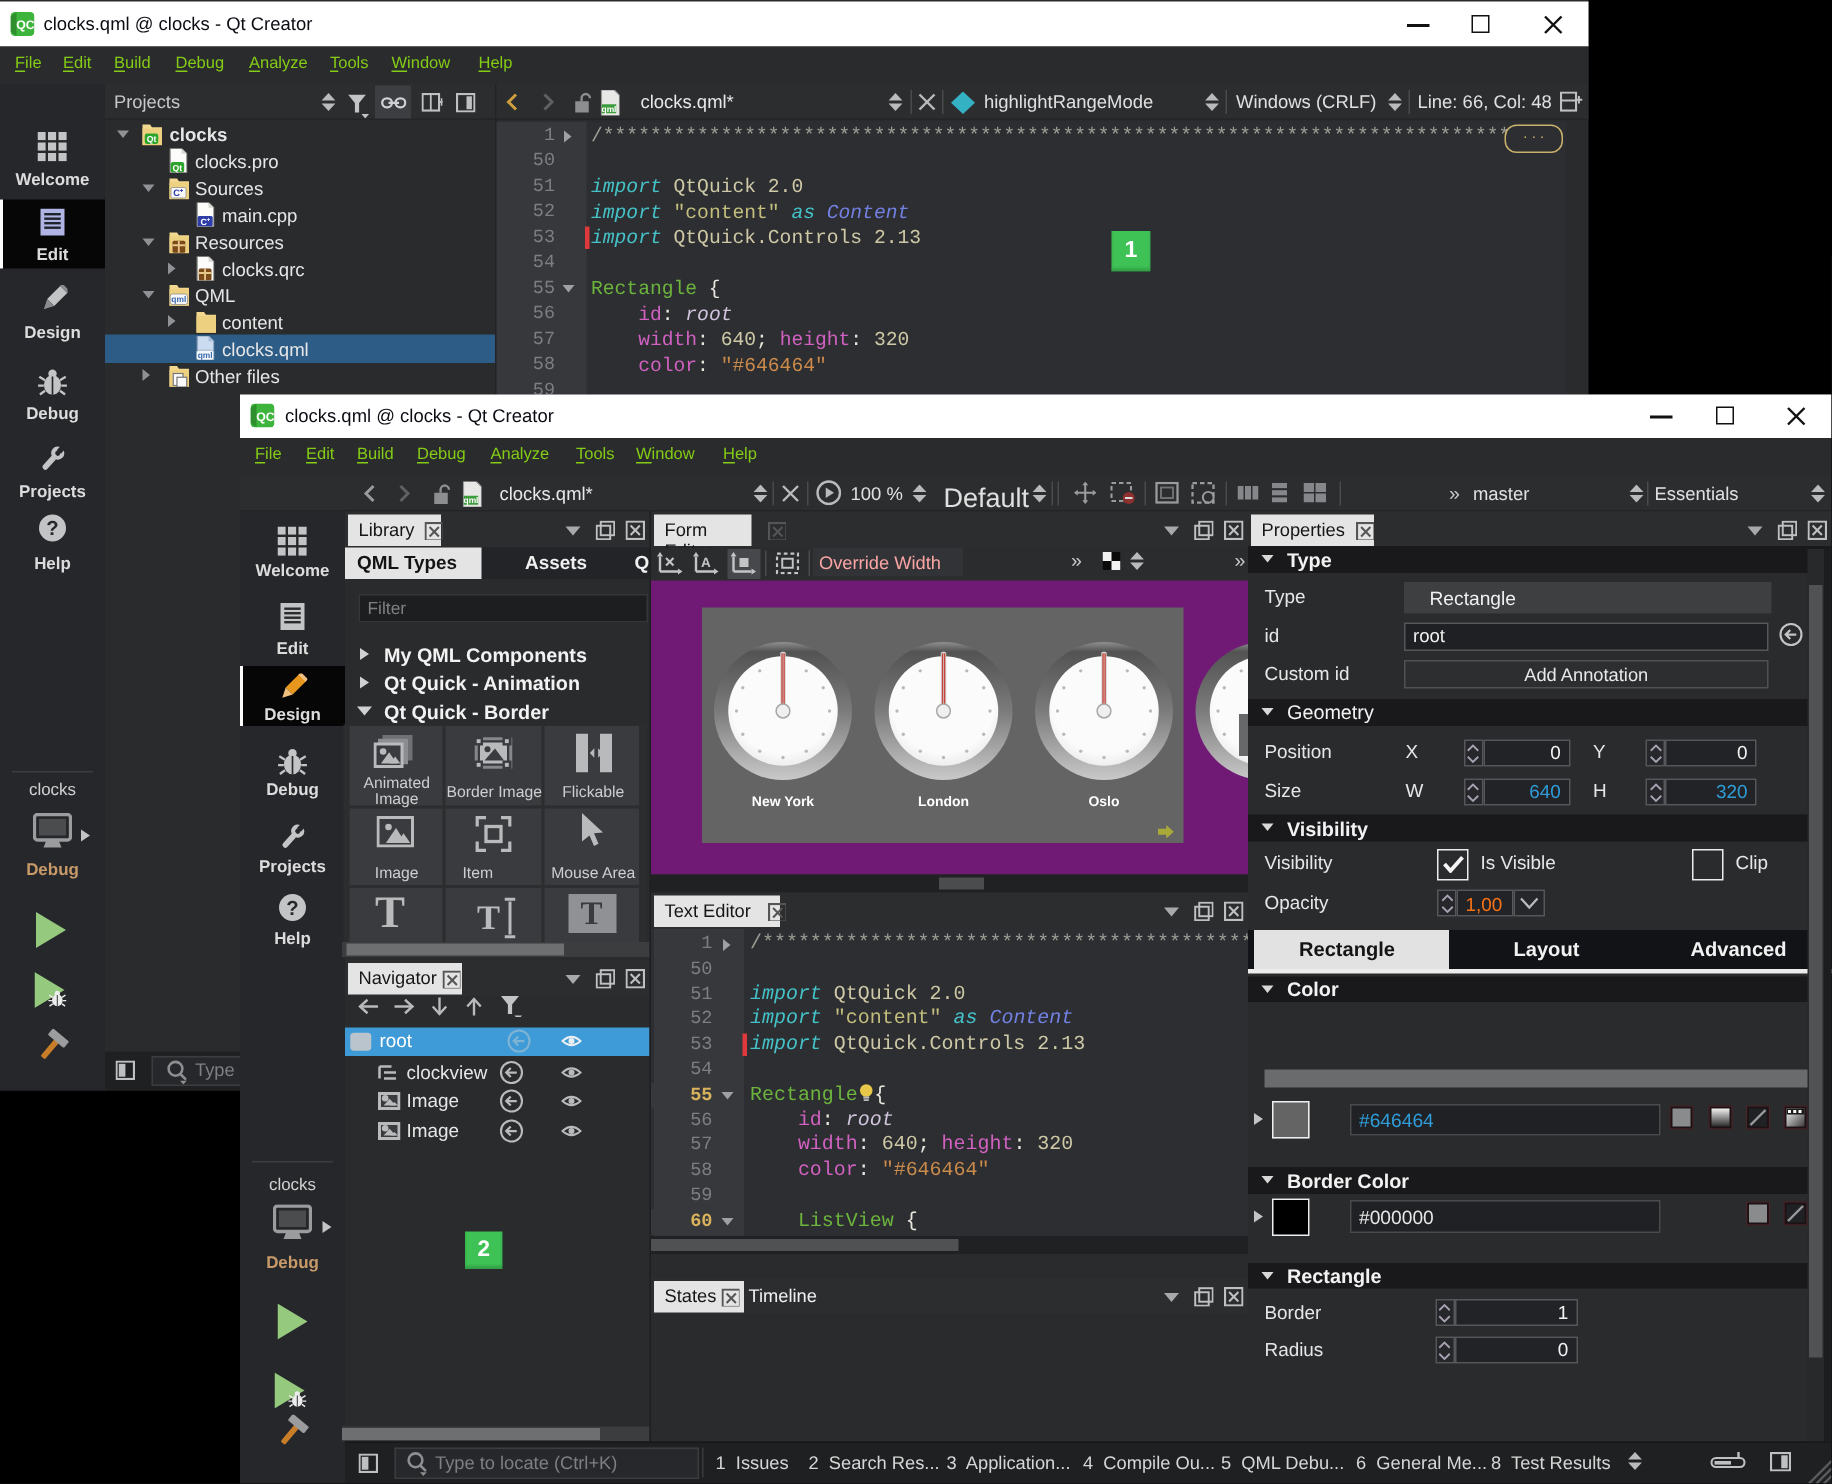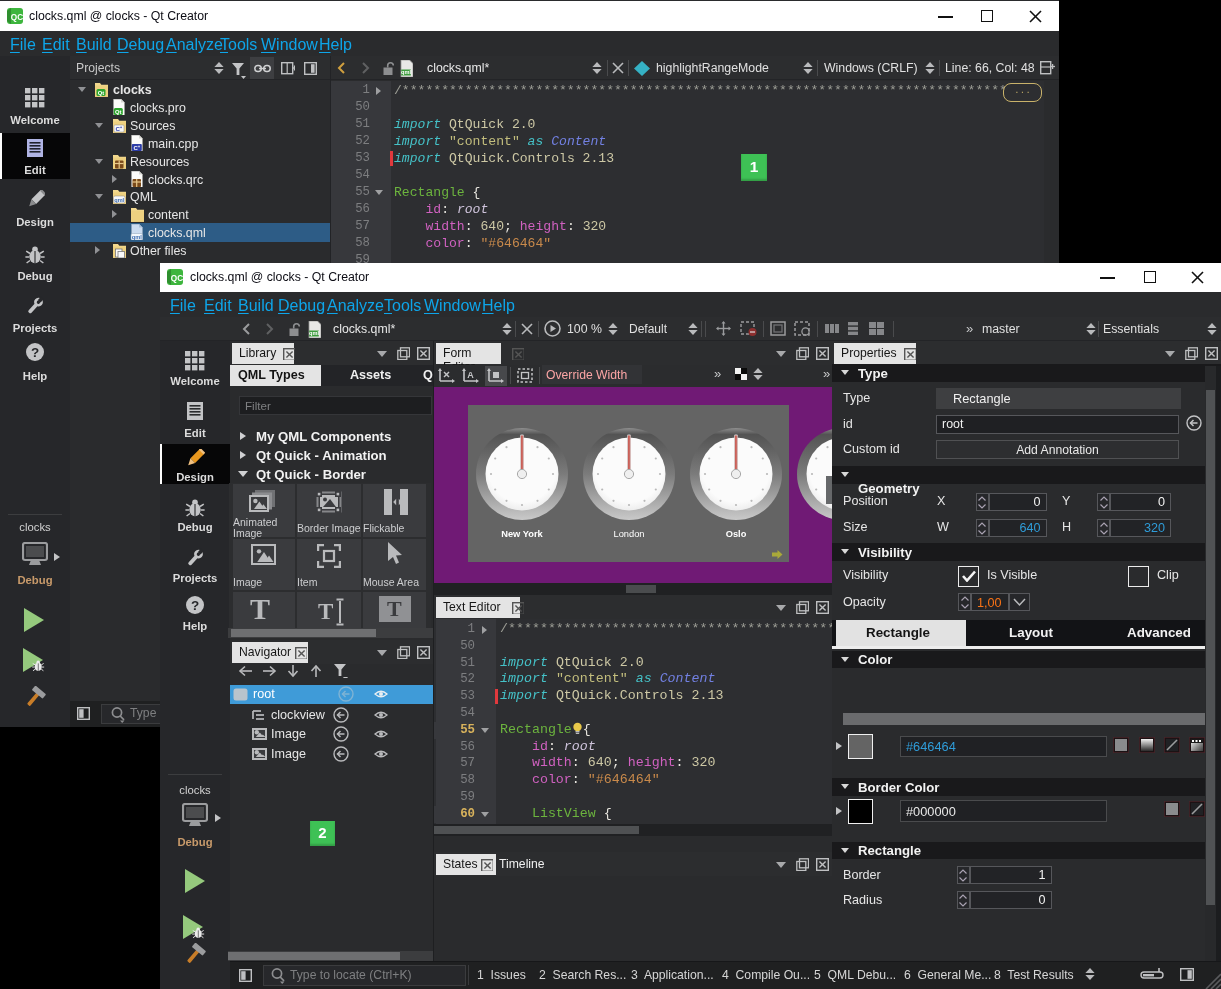--- a/index.html
+++ b/index.html
@@ -1,40 +1,40 @@
 <!DOCTYPE html>
 <html><head><meta charset="utf-8"><style>
 *{margin:0;padding:0;box-sizing:border-box}
 html,body{width:1221px;height:989px;background:#000;overflow:hidden}
 body{font-family:"Liberation Sans",sans-serif;position:relative;-webkit-font-smoothing:antialiased}
 .abs{position:absolute}
 .win{position:absolute;background:#2a2b2d}
 .tb{position:absolute;background:#fff;color:#0c0c14;font-size:12.3px}
-.mb{position:absolute;background:#2a2b2d;color:#0ea5e9;font-size:16px}
+.mb{position:absolute;background:#2a2b2d;color:#84cc16;font-size:11px}
 .mb span{position:absolute;top:5px}
 .mb u{text-decoration-thickness:1px;text-underline-offset:2px}
 .modebar{position:absolute;background:#26272a}
 .mlabel{position:absolute;width:70px;text-align:center;color:#dcdcdc;font-size:11.3px;font-weight:bold}
 .msel{position:absolute;left:0;width:70px;background:#060607}
 .mstrip{position:absolute;left:0;width:2px;background:#fdfdfd}
 .phdr{position:absolute;background:#2c2d2f}
 .ptab{position:absolute;background:#e4e4e4;color:#161616;font-size:12.2px;padding:3px 6px 0 7px;height:21px}
 .dtri{position:absolute;width:0;height:0;border-left:5px solid transparent;border-right:5px solid transparent;border-top:6px solid #a8a9ab}
 .rtri{position:absolute;width:0;height:0;border-top:4.5px solid transparent;border-bottom:4.5px solid transparent;border-left:6px solid #a8a9ab}
 .sep{position:absolute;width:1px;background:#4a4b4d}
 .lbl{position:absolute;color:#e6e6e6;font-size:12.6px}
 .inp{position:absolute;background:#1f2023;border:1px solid #56575b;color:#f0f0f0;font-size:12.4px}
 .spin{position:absolute;background:#26272a;border:1px solid #56575b}
 .num{position:absolute;color:#f2f2f2;font-size:12.6px;text-align:right}
 .bnum{color:#2f9cd8 !important}
 .sechdr{position:absolute;background:#19191b;color:#f2f2f2;font-weight:bold;font-size:13.2px}
 .code{position:absolute;font-family:"Liberation Mono",monospace;white-space:pre}
 .gut{position:absolute;font-family:"Liberation Mono",monospace;color:#7d7e80;text-align:right;white-space:pre}
 i.kw{color:#45c2c8;font-style:italic}
-.gtext{position:absolute;color:#cdced0;font-size:10.5px;text-align:left;line-height:11.2px;white-space:nowrap}
+.gtext{position:absolute;color:#cdced0;font-size:10.5px;text-align:center;line-height:11.2px;white-space:nowrap}
 .badge{position:absolute;background:#3ec155;color:#fff;font-weight:bold;text-align:center;z-index:50;box-shadow:inset 0 -2px 2px rgba(0,0,0,0.18)}
 .statbtn{position:absolute;color:#d6d6d6;font-size:12.2px;white-space:nowrap}
 </style></head><body>
 
 <div class="win" style="left:0;top:0;width:1059px;height:727px">
 <div class="tb" style="left:0;top:1px;width:1059px;height:30px">
 <svg class="abs" style="left:7px;top:7px;" width="16" height="16" viewBox="0 0 16 16">
         <rect x="0" y="0" width="16" height="16" rx="3" fill="#3db53d"></rect>
         <polygon points="0,3 4,0 4,16 0,13" fill="#2f8f2f"></polygon>
         <text x="10" y="11.5" font-size="8.2" font-weight="bold" fill="#fff" text-anchor="middle" font-family="Liberation Sans">QC</text>
@@ -411,21 +411,21 @@
 <div class="sep" style="left:378px;top:58px;height:16px"></div>
 <svg class="abs" style="left:384px;top:57px;" width="17" height="17" viewBox="0 0 17 17">
       <circle cx="8.5" cy="8.5" r="7.5" fill="none" stroke="#b9babc" stroke-width="1.6"></circle>
       <polygon points="6.5,5 12,8.5 6.5,12" fill="#b9babc"></polygon>
     </svg>
 <span class="abs" style="left:407px;top:59px;color:#e0e0e0;font-size:12.3px">100 %</span>
 <svg class="abs" style="left:448px;top:60px;" width="10" height="12" viewBox="0 0 10 12">
       <polygon points="5,0 9.6,5 0.4,5" fill="#b9babc"></polygon>
       <polygon points="5,12 9.6,7 0.4,7" fill="#b9babc"></polygon>
     </svg>
-<span class="abs" style="left:469px;top:59px;color:#e0e0e0;font-size:12px">Default</span>
+<span class="abs" style="left:469px;top:59px;color:#e0e0e0;font-size:18px">Default</span>
 <svg class="abs" style="left:528px;top:60px;" width="10" height="12" viewBox="0 0 10 12">
       <polygon points="5,0 9.6,5 0.4,5" fill="#b9babc"></polygon>
       <polygon points="5,12 9.6,7 0.4,7" fill="#b9babc"></polygon>
     </svg>
 <div class="sep" style="left:541px;top:58px;height:16px"></div>
 <div class="sep" style="left:545px;top:58px;height:16px"></div>
 <svg class="abs" style="left:556px;top:58px;" width="15" height="15" viewBox="0 0 15 15">
       <g stroke="#9a9b9d" stroke-width="1.4" fill="none">
         <line x1="7.5" y1="1" x2="7.5" y2="14"></line>
         <line x1="1" y1="7.5" x2="14" y2="7.5"></line>
@@ -912,21 +912,21 @@
         <circle cx="31.5" cy="73.8" r="1.1" fill="#b9b9b9"></circle>
         <circle cx="20.2" cy="62.5" r="1.1" fill="#b9b9b9"></circle>
         <circle cx="16.0" cy="47.0" r="1.1" fill="#b9b9b9"></circle>
         <circle cx="20.2" cy="31.5" r="1.1" fill="#b9b9b9"></circle>
         <circle cx="31.5" cy="20.2" r="1.1" fill="#b9b9b9"></circle>
 <rect x="45.2" y="7.5" width="3.6" height="40" fill="#d3d3d3" rx="1"></rect>
 <rect x="45.9" y="8.5" width="0.9" height="39" fill="#c8443a"></rect>
 <rect x="47.3" y="8.5" width="0.9" height="39" fill="#c8443a"></rect>
 <circle cx="47" cy="47" r="4.6" fill="#efefef" stroke="#a8a8a8" stroke-width="1"></circle>
 </svg>
-<div class="abs" style="left:155px;top:142px;width:80px;text-align:center;color:#fff;font-weight:normal;font-size:9.3px">London</div>
+<div class="abs" style="left:155px;top:142px;width:80px;text-align:center;color:#fff;font-weight:bold;font-size:9.3px">London</div>
 <svg class="abs" style="left:255px;top:40px" width="94" height="94" viewBox="0 0 94 94">
 <defs>
           <linearGradient id="rg302" x1="0" y1="0" x2="0" y2="1">
 <stop offset="0" stop-color="#8f8f8f"></stop>
             <stop offset="0.07" stop-color="#535353"></stop>
             <stop offset="0.5" stop-color="#7b7b7b"></stop>
             <stop offset="1" stop-color="#c9c9c9"></stop>
           </linearGradient>
 <radialGradient id="fg302" cx="0.5" cy="0.42" r="0.62">
             <stop offset="0.75" stop-color="#fbfbfb"></stop>
@@ -1096,21 +1096,21 @@
 <div class="inp" style="left:776px;top:151.5px;width:243px;height:19.5px;padding:1px 0 0 5px">root</div>
 <svg class="abs" style="left:1026px;top:152px;" width="18" height="18" viewBox="0 0 18 18">
       <circle cx="8" cy="8" r="7" fill="none" stroke="#c3c4c6" stroke-width="1.4"></circle>
       <line x1="4.5" y1="8" x2="11.5" y2="8" stroke="#c3c4c6" stroke-width="1.5"></line>
       <polyline points="7.5,5 4.5,8 7.5,11" fill="none" stroke="#c3c4c6" stroke-width="1.5"></polyline>
     </svg>
 <div class="lbl" style="left:683px;top:179px">Custom id</div>
 <div class="abs" style="left:776px;top:177px;width:243px;height:19px;background:#2d2e30;border:1px solid #505153;color:#e8e8e8;font-size:12.2px;text-align:center;padding-top:2px">Add Annotation</div>
 <div class="sechdr" style="left:672px;top:203px;width:389px;height:17.5px"></div>
 <div class="dtri" style="left:681px;top:209px;border-top-color:#d8d8d8;border-left-width:4.5px;border-right-width:4.5px;border-top-width:5.5px"></div>
-<span class="abs" style="left:698px;top:218px;color:#f2f2f2;font-weight:bold;font-size:13.2px">Geometry</span>
+<span class="abs" style="left:698px;top:204px;color:#f2f2f2;font-weight:normal;font-size:13.2px">Geometry</span>
 <div class="lbl" style="left:683px;top:231px">Position</div>
 <div class="lbl" style="left:777px;top:231px">X</div>
 <div class="spin" style="left:815.5px;top:230px;width:13px;height:18px"></div>
 <svg class="abs" style="left:818.0px;top:232.5px;" width="8" height="13" viewBox="0 0 8 13">
       <polyline points="0.5,4.5 4,1 7.5,4.5" fill="none" stroke="#a9a2b2" stroke-width="1.2"></polyline>
       <polyline points="0.5,8.5 4,12 7.5,8.5" fill="none" stroke="#a9a2b2" stroke-width="1.2"></polyline>
     </svg>
 <div class="spin" style="left:828.5px;top:230px;width:58px;height:18px;background:#222326"></div>
 <div class="num" style="left:828.5px;top:232px;width:52px">0</div>
 <div class="lbl" style="left:902px;top:231px">Y</div>

